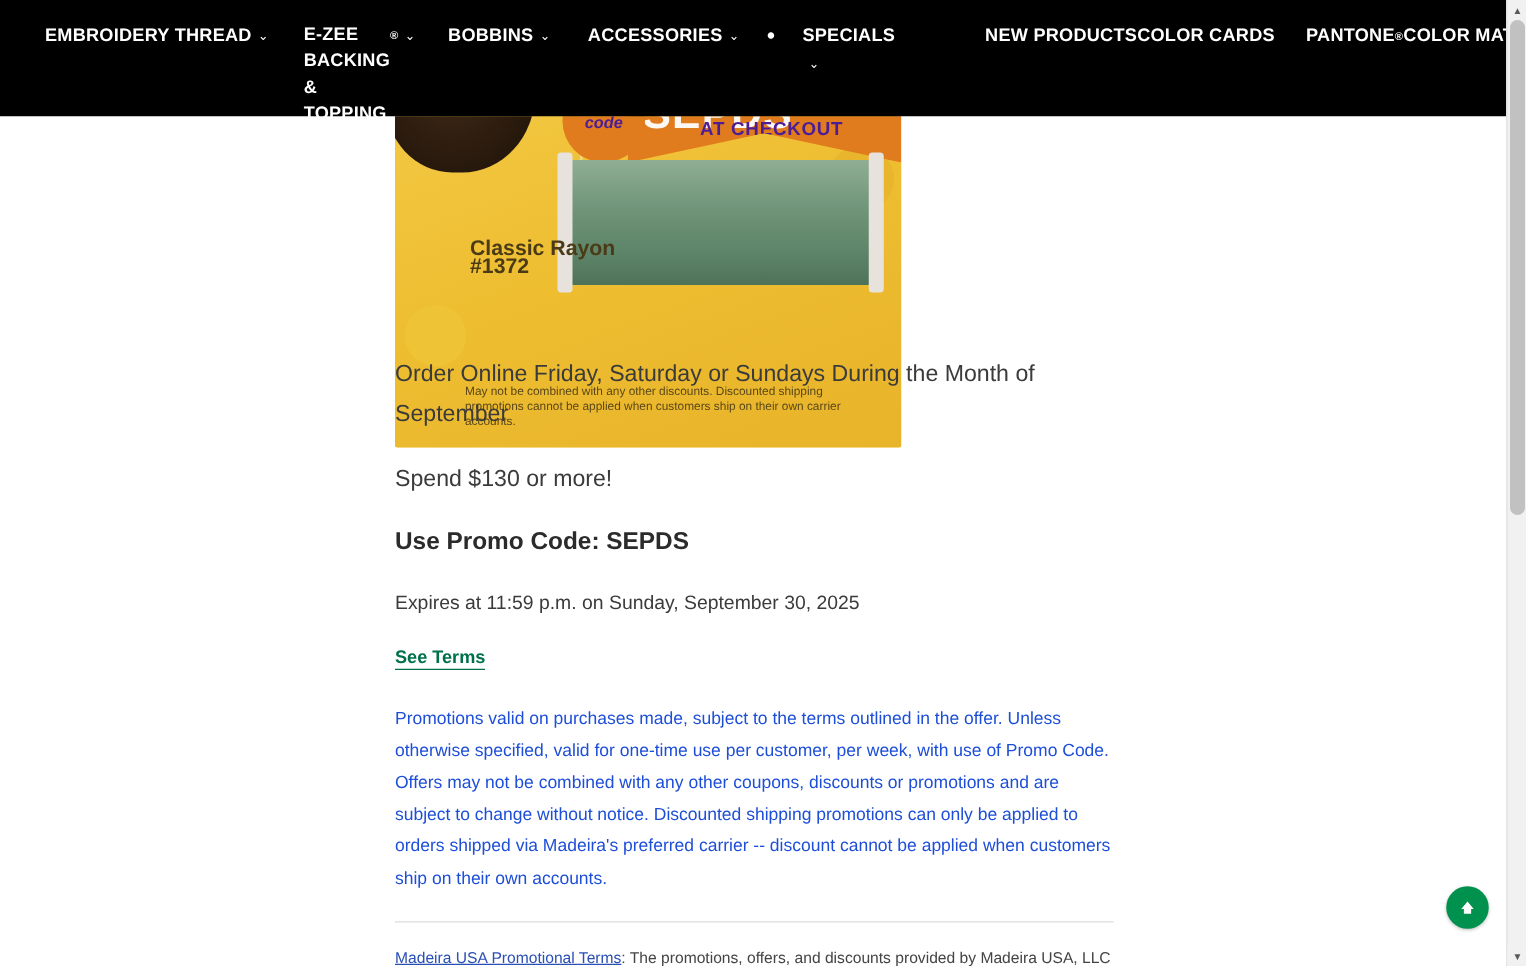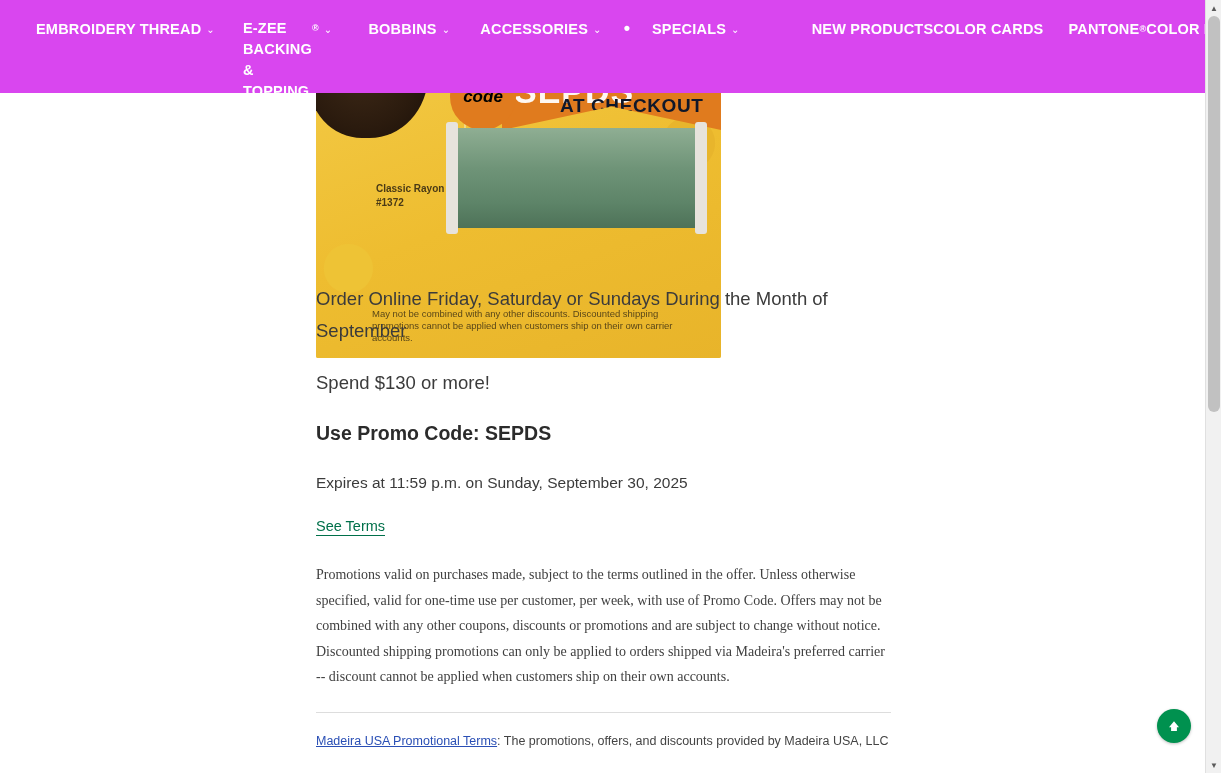--- a/index.html
+++ b/index.html
@@ -21,21 +21,21 @@
     overflow: hidden;
   }
 
   
   .navbar {
     position: absolute;
     top: 0;
     left: 0;
     width: 1205px;
     height: 93px;
-    background: #d946ef;
+    background: #000000;
     z-index: 50;
   }
   .nav-inner {
     display: flex;
     align-items: flex-start;
     padding: 18px 0 0 0;
     height: 100%;
   }
   .nav-item {
     color: #ffffff;
@@ -127,35 +127,35 @@
     color: #ffffff;
     font-size: 34px;
     font-weight: bold;
     letter-spacing: 1px;
     opacity: 0.95;
   }
   .promo-image .banner .sub-text {
     position: absolute;
     left: 58px;
     top: 95px;
-    color: #0f172a;
-    font-size: 19px;
+    color: #4c1d95;
+    font-size: 15px;
     font-weight: bold;
     letter-spacing: 0.6px;
   }
   .promo-image .code-badge {
     position: absolute;
     left: 134px;
     top: 64px;
     width: 66px;
     height: 66px;
     border-radius: 50%;
     background: #e07b1e;
-    color: #000000;
-    font-size: 17px;
+    color: #4c1d95;
+    font-size: 13px;
     font-style: italic;
     font-weight: bold;
     display: flex;
     align-items: center;
     justify-content: center;
   }
   .promo-image .spool {
     position: absolute;
     left: 138px;
     top: 128px;
@@ -180,23 +180,23 @@
     position: absolute;
     left: 148px;
     top: 0;
     width: 2px;
     height: 130px;
     background: rgba(255,255,255,0.35);
   }
   .promo-image .label-text {
     position: absolute;
     left: 60px;
-    top: 182px;
+    top: 192px;
     color: #4a3a16;
-    font-size: 10px;
+    font-size: 17px;
     line-height: 14px;
     font-weight: bold;
   }
   .promo-image .fineprint {
     position: absolute;
     left: 56px;
     bottom: 14px;
     width: 310px;
     color: #5a4718;
     font-size: 9.5px;
@@ -234,34 +234,33 @@
   .expires {
     color: #3b3b3b;
     font-size: 15.5px;
     line-height: 24px;
     margin: 0 0 22px 0;
   }
   .see-terms {
     display: inline-block;
     color: #00704a;
     font-size: 14.5px;
-    font-weight: normal;
+    font-weight: bold;
     text-decoration: none;
     border-bottom: 1px solid #00704a;
     padding-bottom: 1px;
     margin-bottom: 26px;
     cursor: pointer;
   }
   .terms-para {
-    color: #404040;
+    color: #1d4ed8;
     font-size: 14px;
     line-height: 25.5px;
     margin: 0 0 22px 0;
     width: 575px;
-    font-family: Liberation Serif, serif;
   }
   .divider {
     width: 575px;
     height: 1px;
     background: #dddddd;
     margin: 10px 0 18px 0;
   }
   .footnote {
     font-size: 12.5px;
     line-height: 20px;
@@ -340,33 +339,33 @@
         <span>EMBROIDERY THREAD</span>
         <span class="caret">⌄</span>
       </div>
 
       <div class="nav-item wrap" style="margin-left:28px;">
         <span>E-ZEE BACKING &amp; TOPPING</span>
           <span class="nav-sup">®</span>
         <span class="caret">⌄</span>
       </div>
 
-      <div class="nav-item" style="margin-left:36px;">
+      <div class="nav-item" style="margin-left:26px;">
         <span>BOBBINS</span>
         <span class="caret">⌄</span>
       </div>
 
       <div class="nav-item" style="margin-left:30px;">
         <span>ACCESSORIES</span>
         <span class="caret">⌄</span>
       </div>
 
       <div class="nav-dot" style="margin-left:22px;">•</div>
 
-      <div class="nav-item" style="margin-left:22px;">
+      <div class="nav-item" style="margin-left:22px;flex-direction:column;">
         <span>SPECIALS</span>
         <span class="caret">⌄</span>
       </div>
 
       <div class="nav-item" style="margin-left:28px;padding-left:44px;">
         <span>NEW PRODUCTS</span>
       </div>
 
       <div class="nav-item" style="">
         <span>COLOR CARDS</span>

